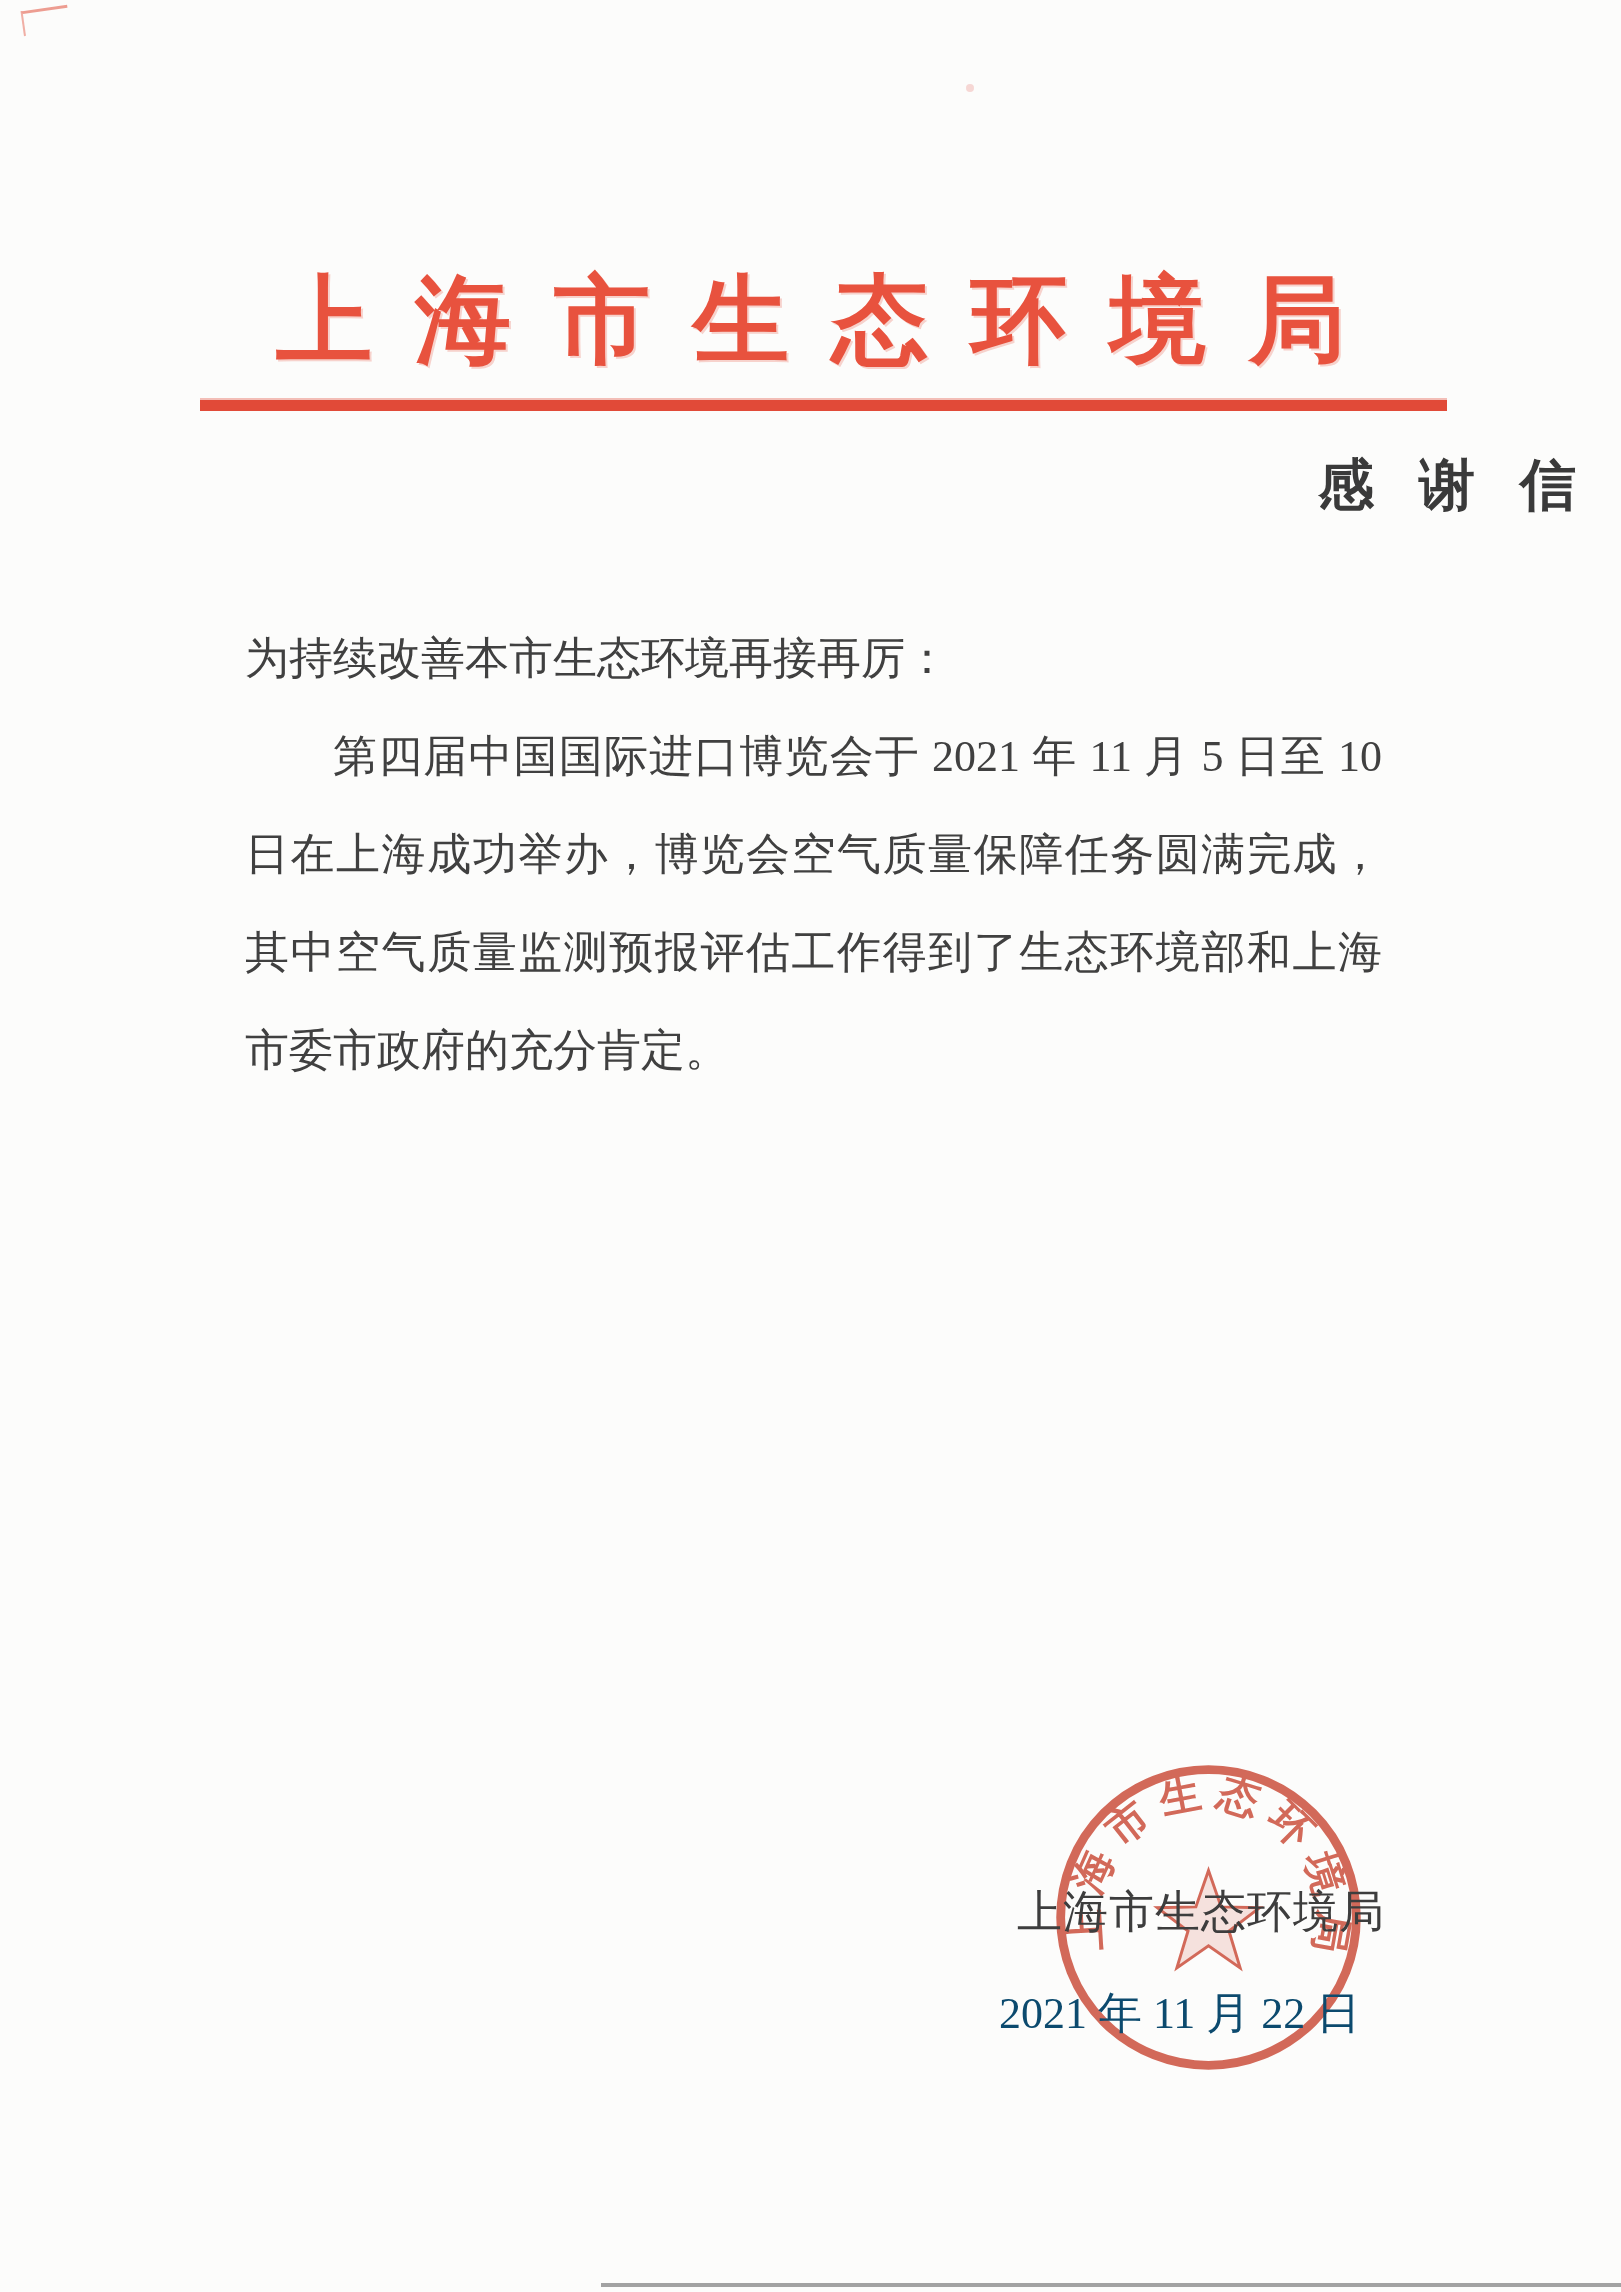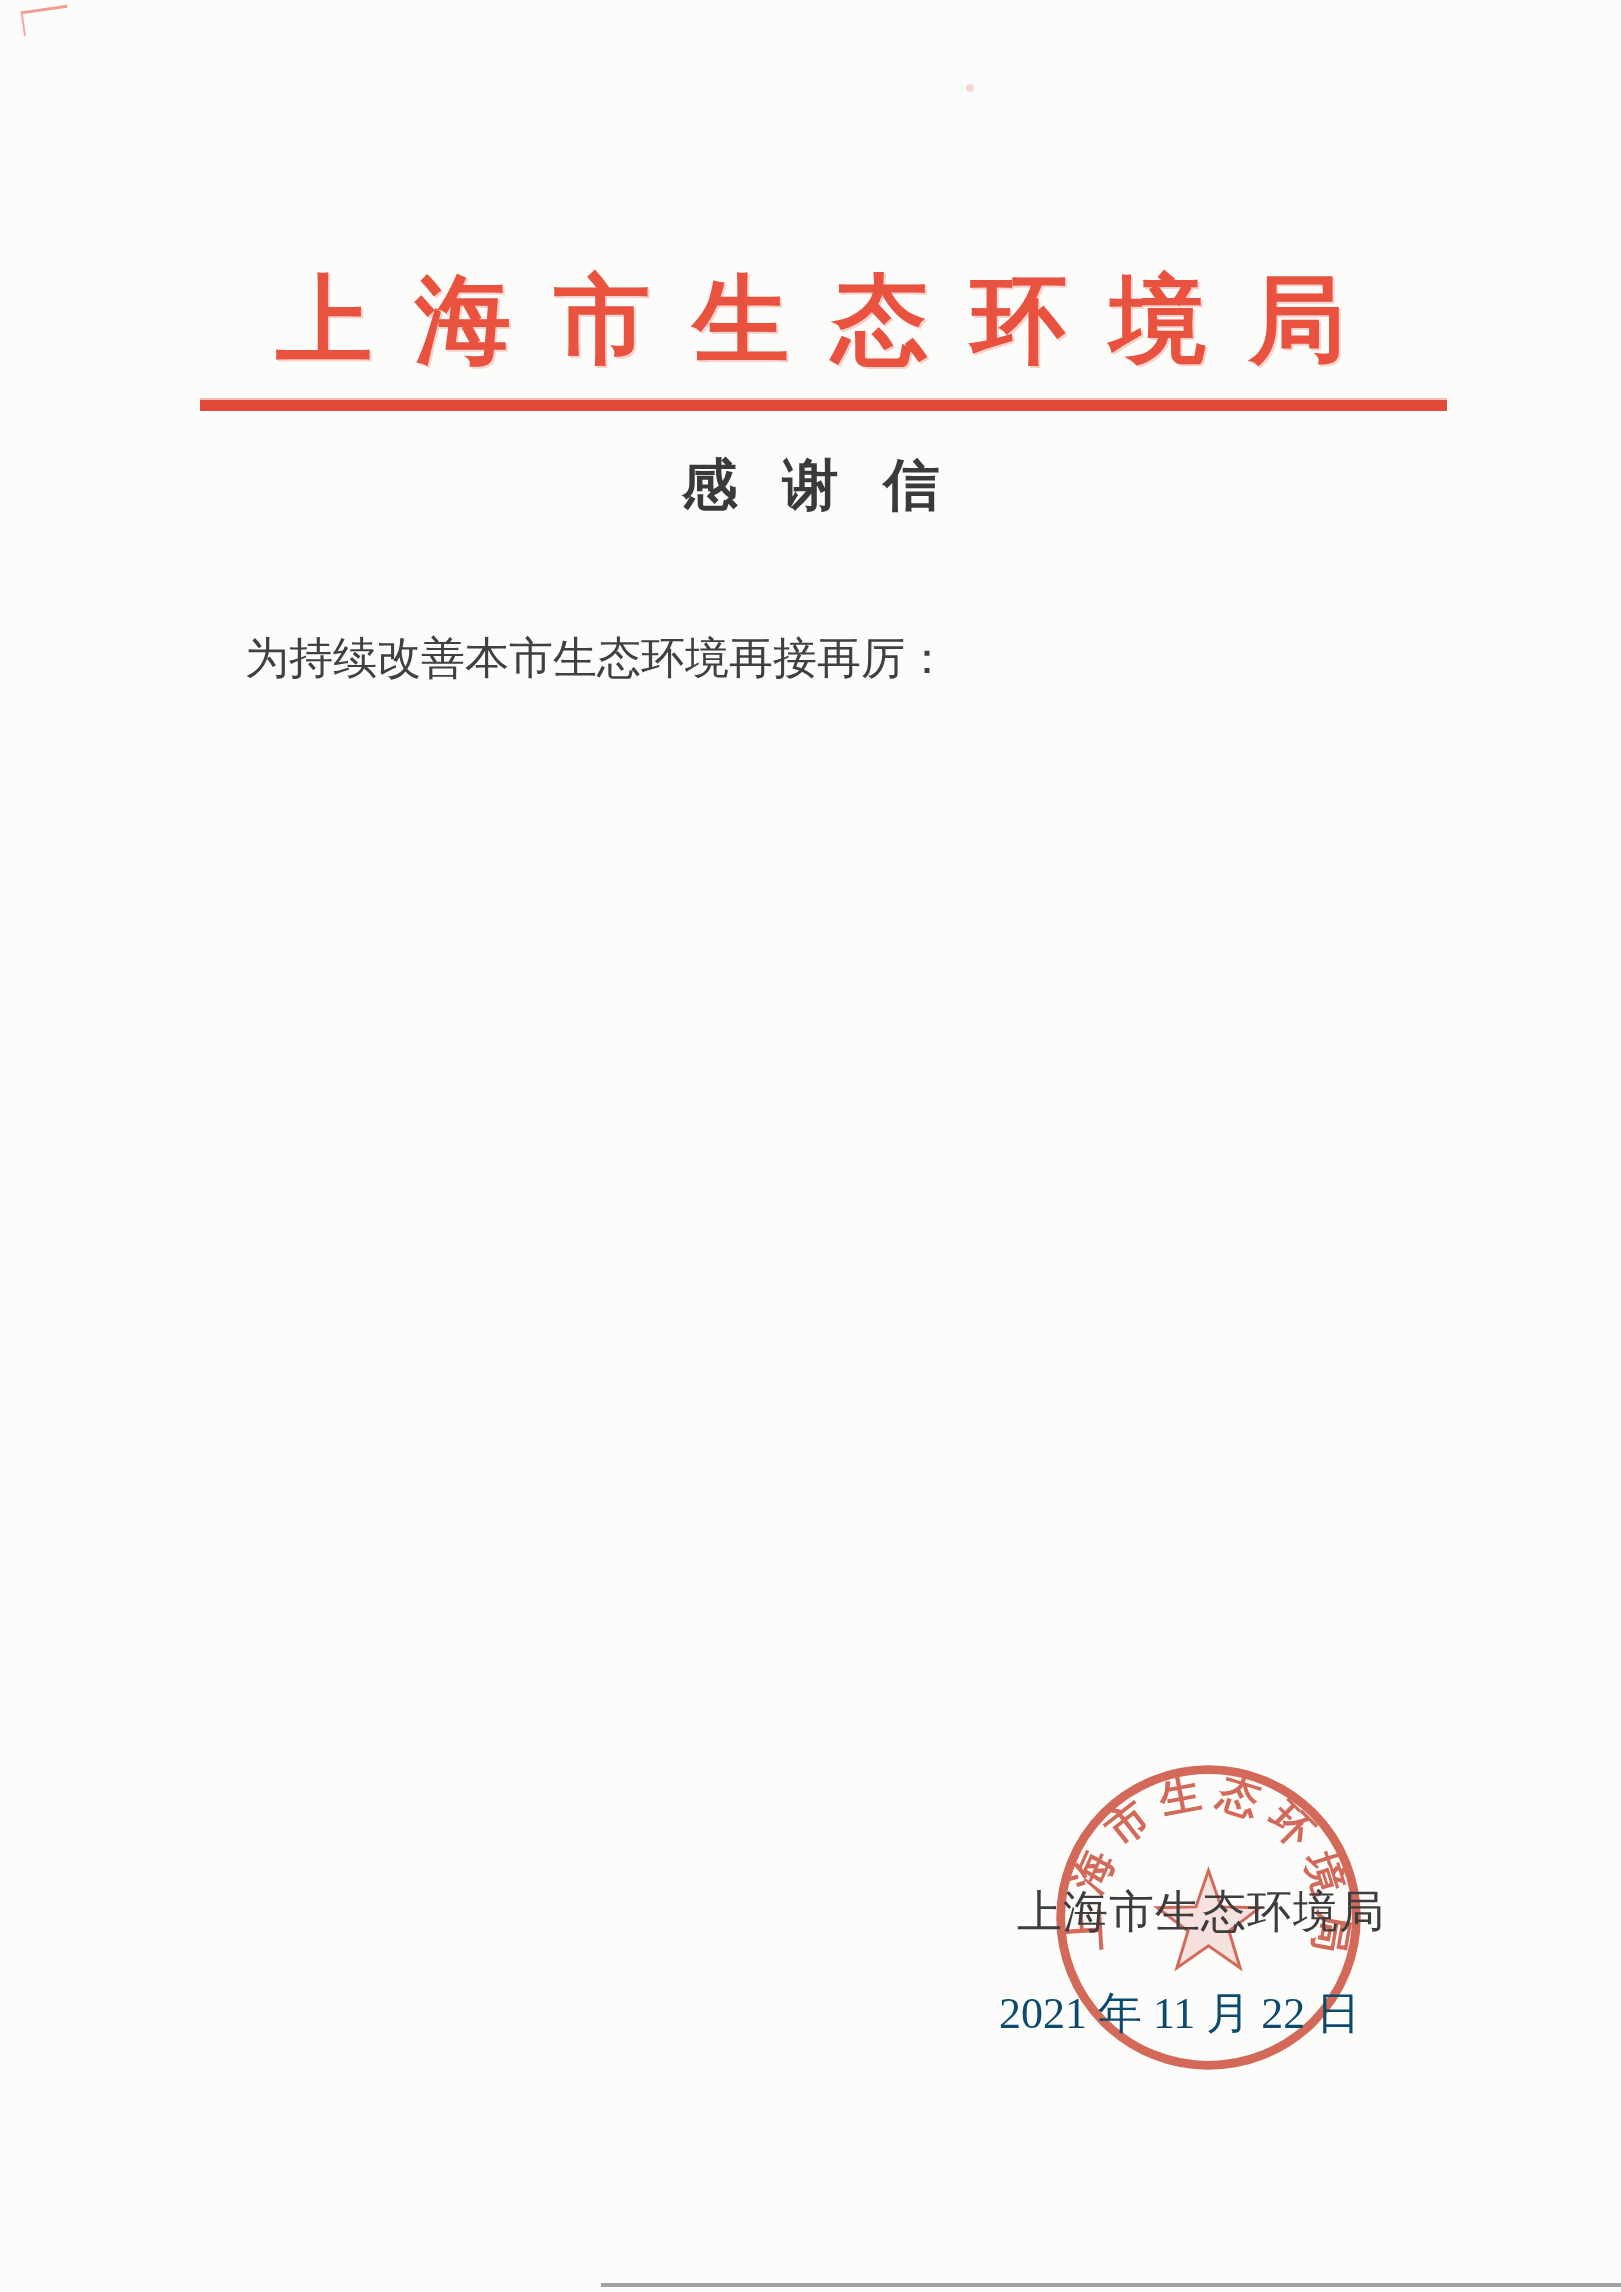--- a/index.html
+++ b/index.html
@@ -29,21 +29,21 @@
   .red-rule{
     position:absolute;top:400px;left:200px;
     width:1247px;height:10.8px;
     background:var(--rule-red);
     box-shadow:0 -2px 0 rgba(225,74,56,.35);
   }
   
   .letter-title{
     position:absolute;top:449px;left:0;width:1621px;
     font-size:56px;font-weight:700;line-height:1.3;
-    color:#3a3a3a;text-align:center;
+    color:#3a3a3a;text-align:right;
     letter-spacing:45px;text-indent:45px;white-space:nowrap;
   }
   
   .body-block{
     position:absolute;top:610px;left:245px;width:1137px;
     font-size:44px;line-height:98px;color:var(--body-text);
     text-align:justify;text-justify:inter-character;
   }
   .body-block .salutation{margin:0;}
   .body-block p.para{margin:0;text-indent:2em;}
@@ -91,20 +91,21 @@
   <div class="artifact-dot"></div>
 
   <div class="org-name">上海市生态环境局</div>
 
   <div class="red-rule"></div>
 
   <div class="letter-title">感谢信</div>
 
   <div class="body-block">
     <p class="salutation">为持续改善本市生态环境再接再厉：</p>
+    <p class="para">第四届中国国际进口博览会于 2021 年 11 月 5 日至 10 日在上海成功举办，博览会空气质量保障任务圆满完成，其中空气质量监测预报评估工作得到了生态环境部和上海市委市政府的充分肯定。</p>
   </div>
 
   <div class="sig-org">上海市生态环境局</div>
   <div class="sig-date">2021 年 11 月 22 日</div>
 
   <svg class="seal" viewBox="0 0 334 334" xmlns="http://www.w3.org/2000/svg">
     <circle cx="167" cy="167" r="151" fill="none" stroke="var(--seal-red)" stroke-width="9"></circle>
     <path id="sealArc" d="M 62 205 A 112 112 0 1 1 272 205" fill="none"></path>
     <text font-size="42" fill="var(--seal-red)" letter-spacing="12" font-family="Liberation Serif, DejaVu Serif, serif" font-weight="700">
       <textPath href="#sealArc" startOffset="6">上海市生态环境局</textPath>

